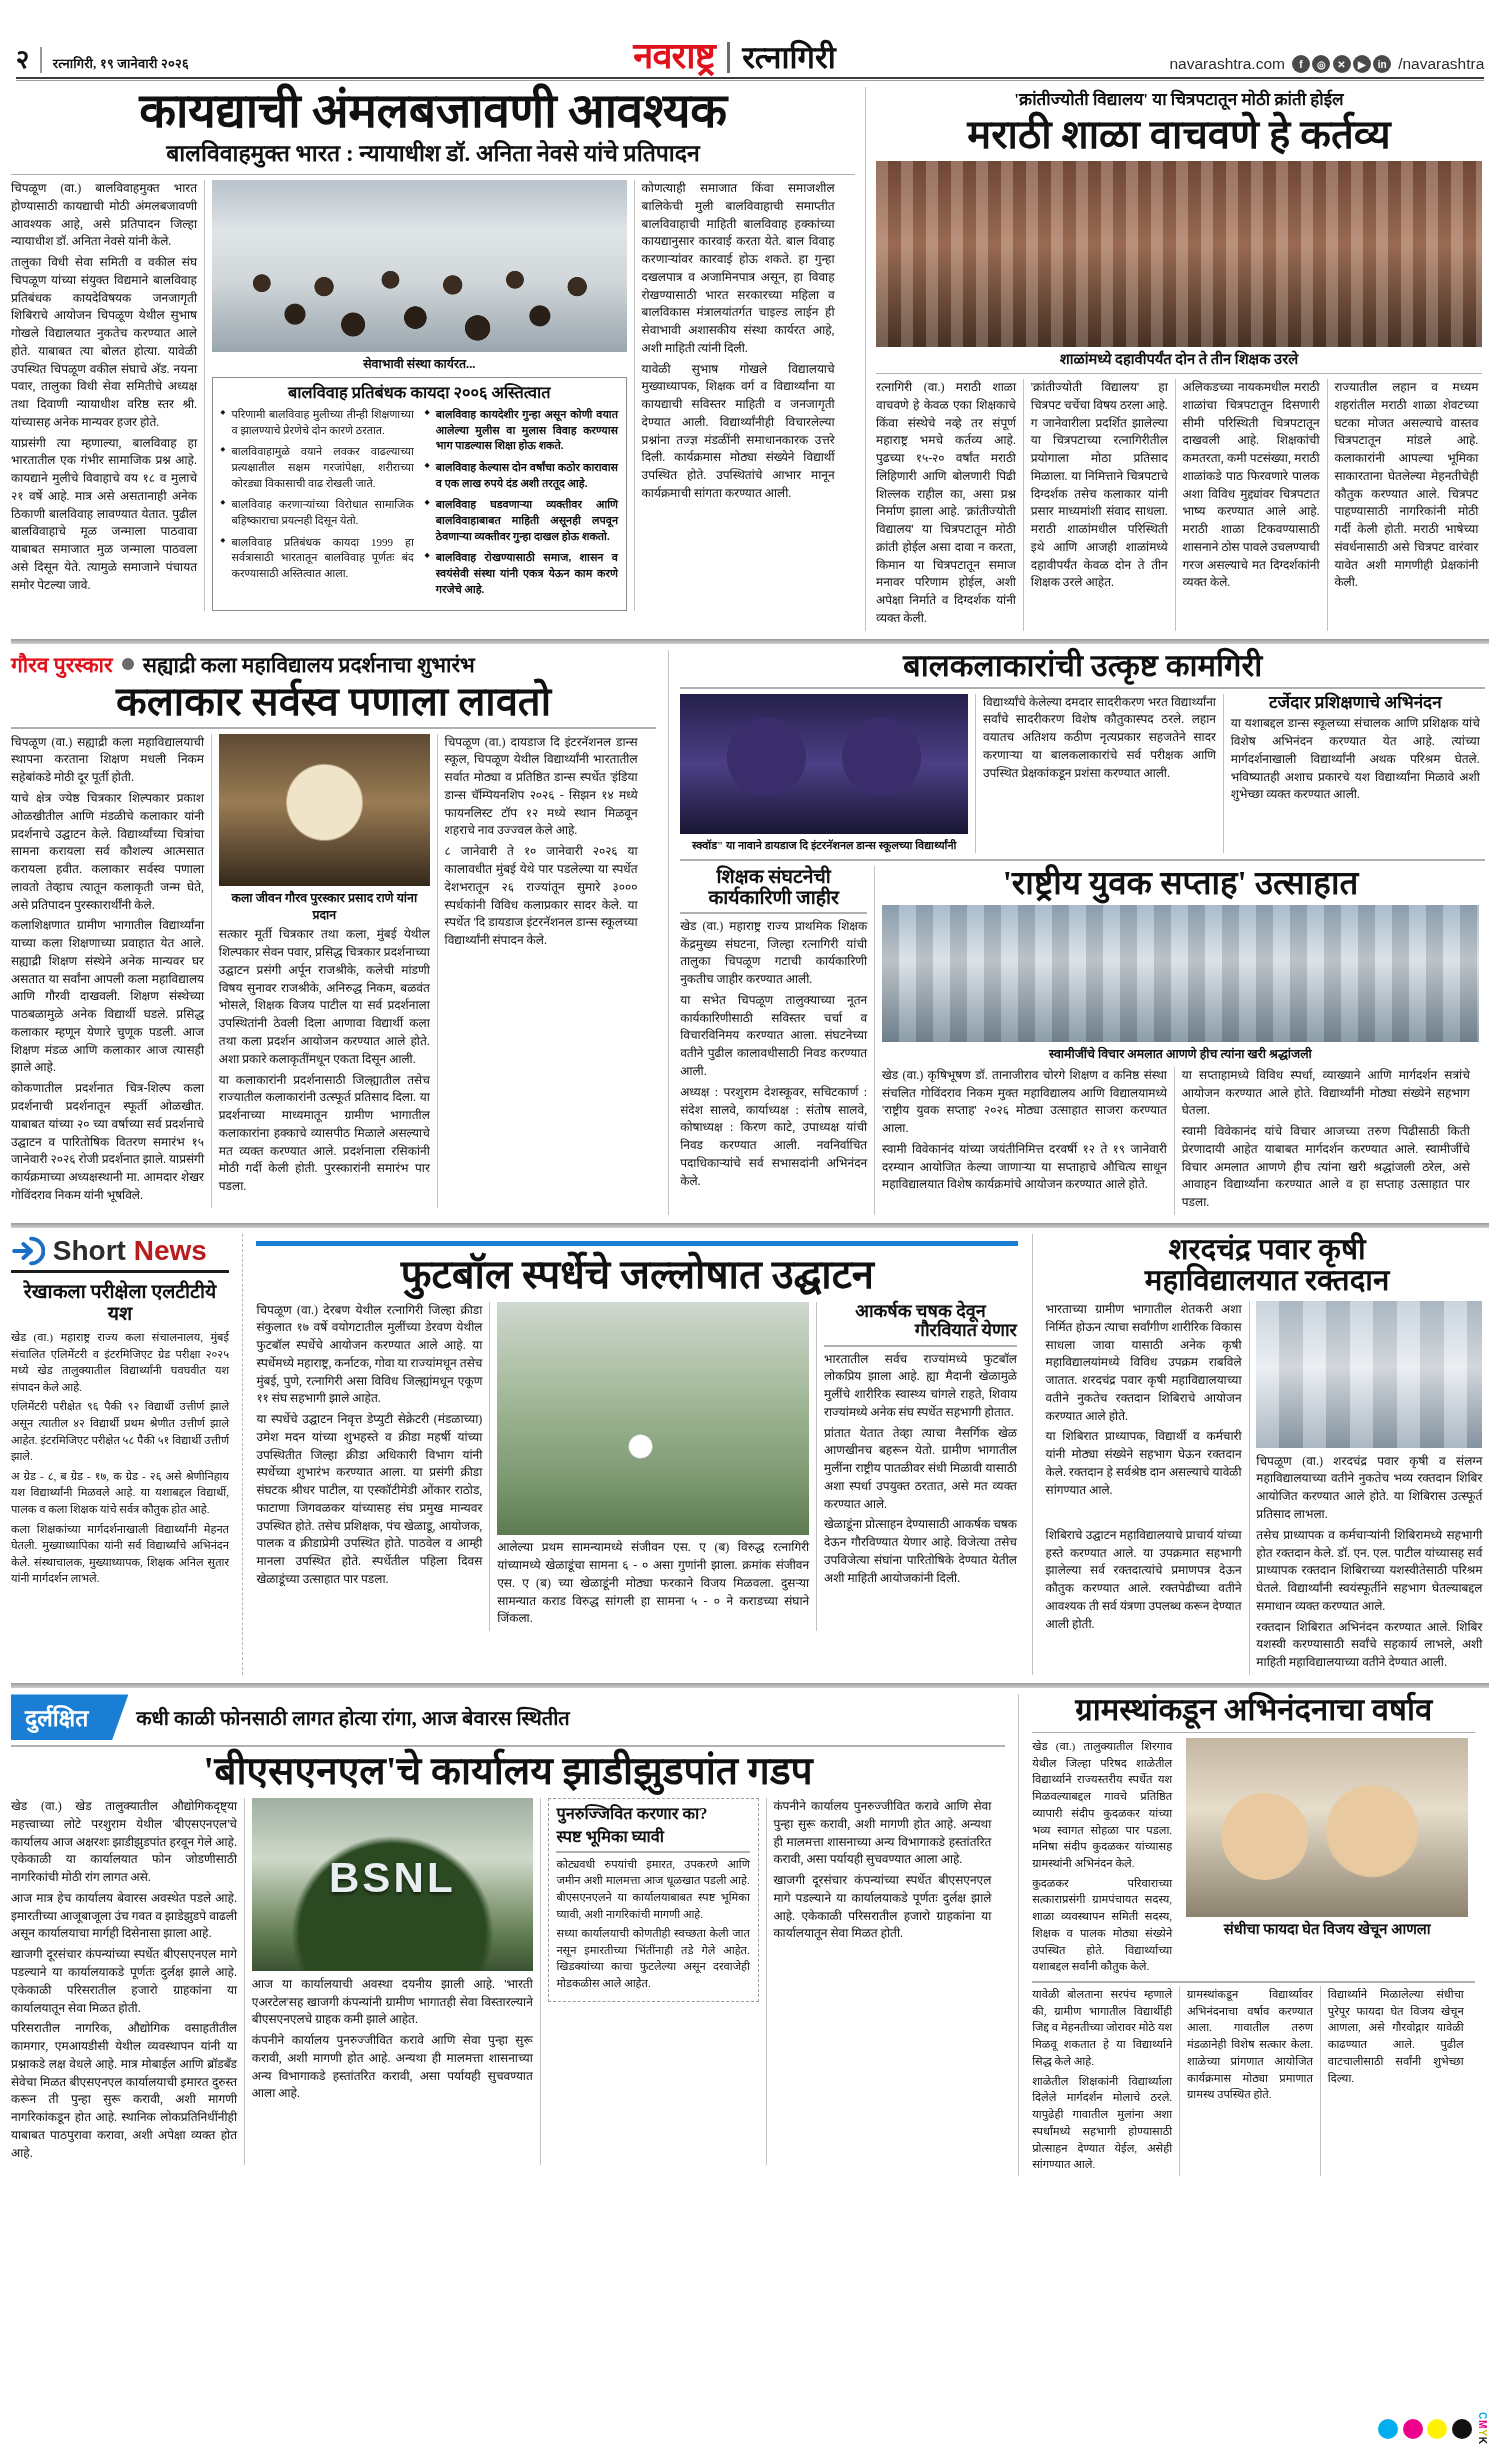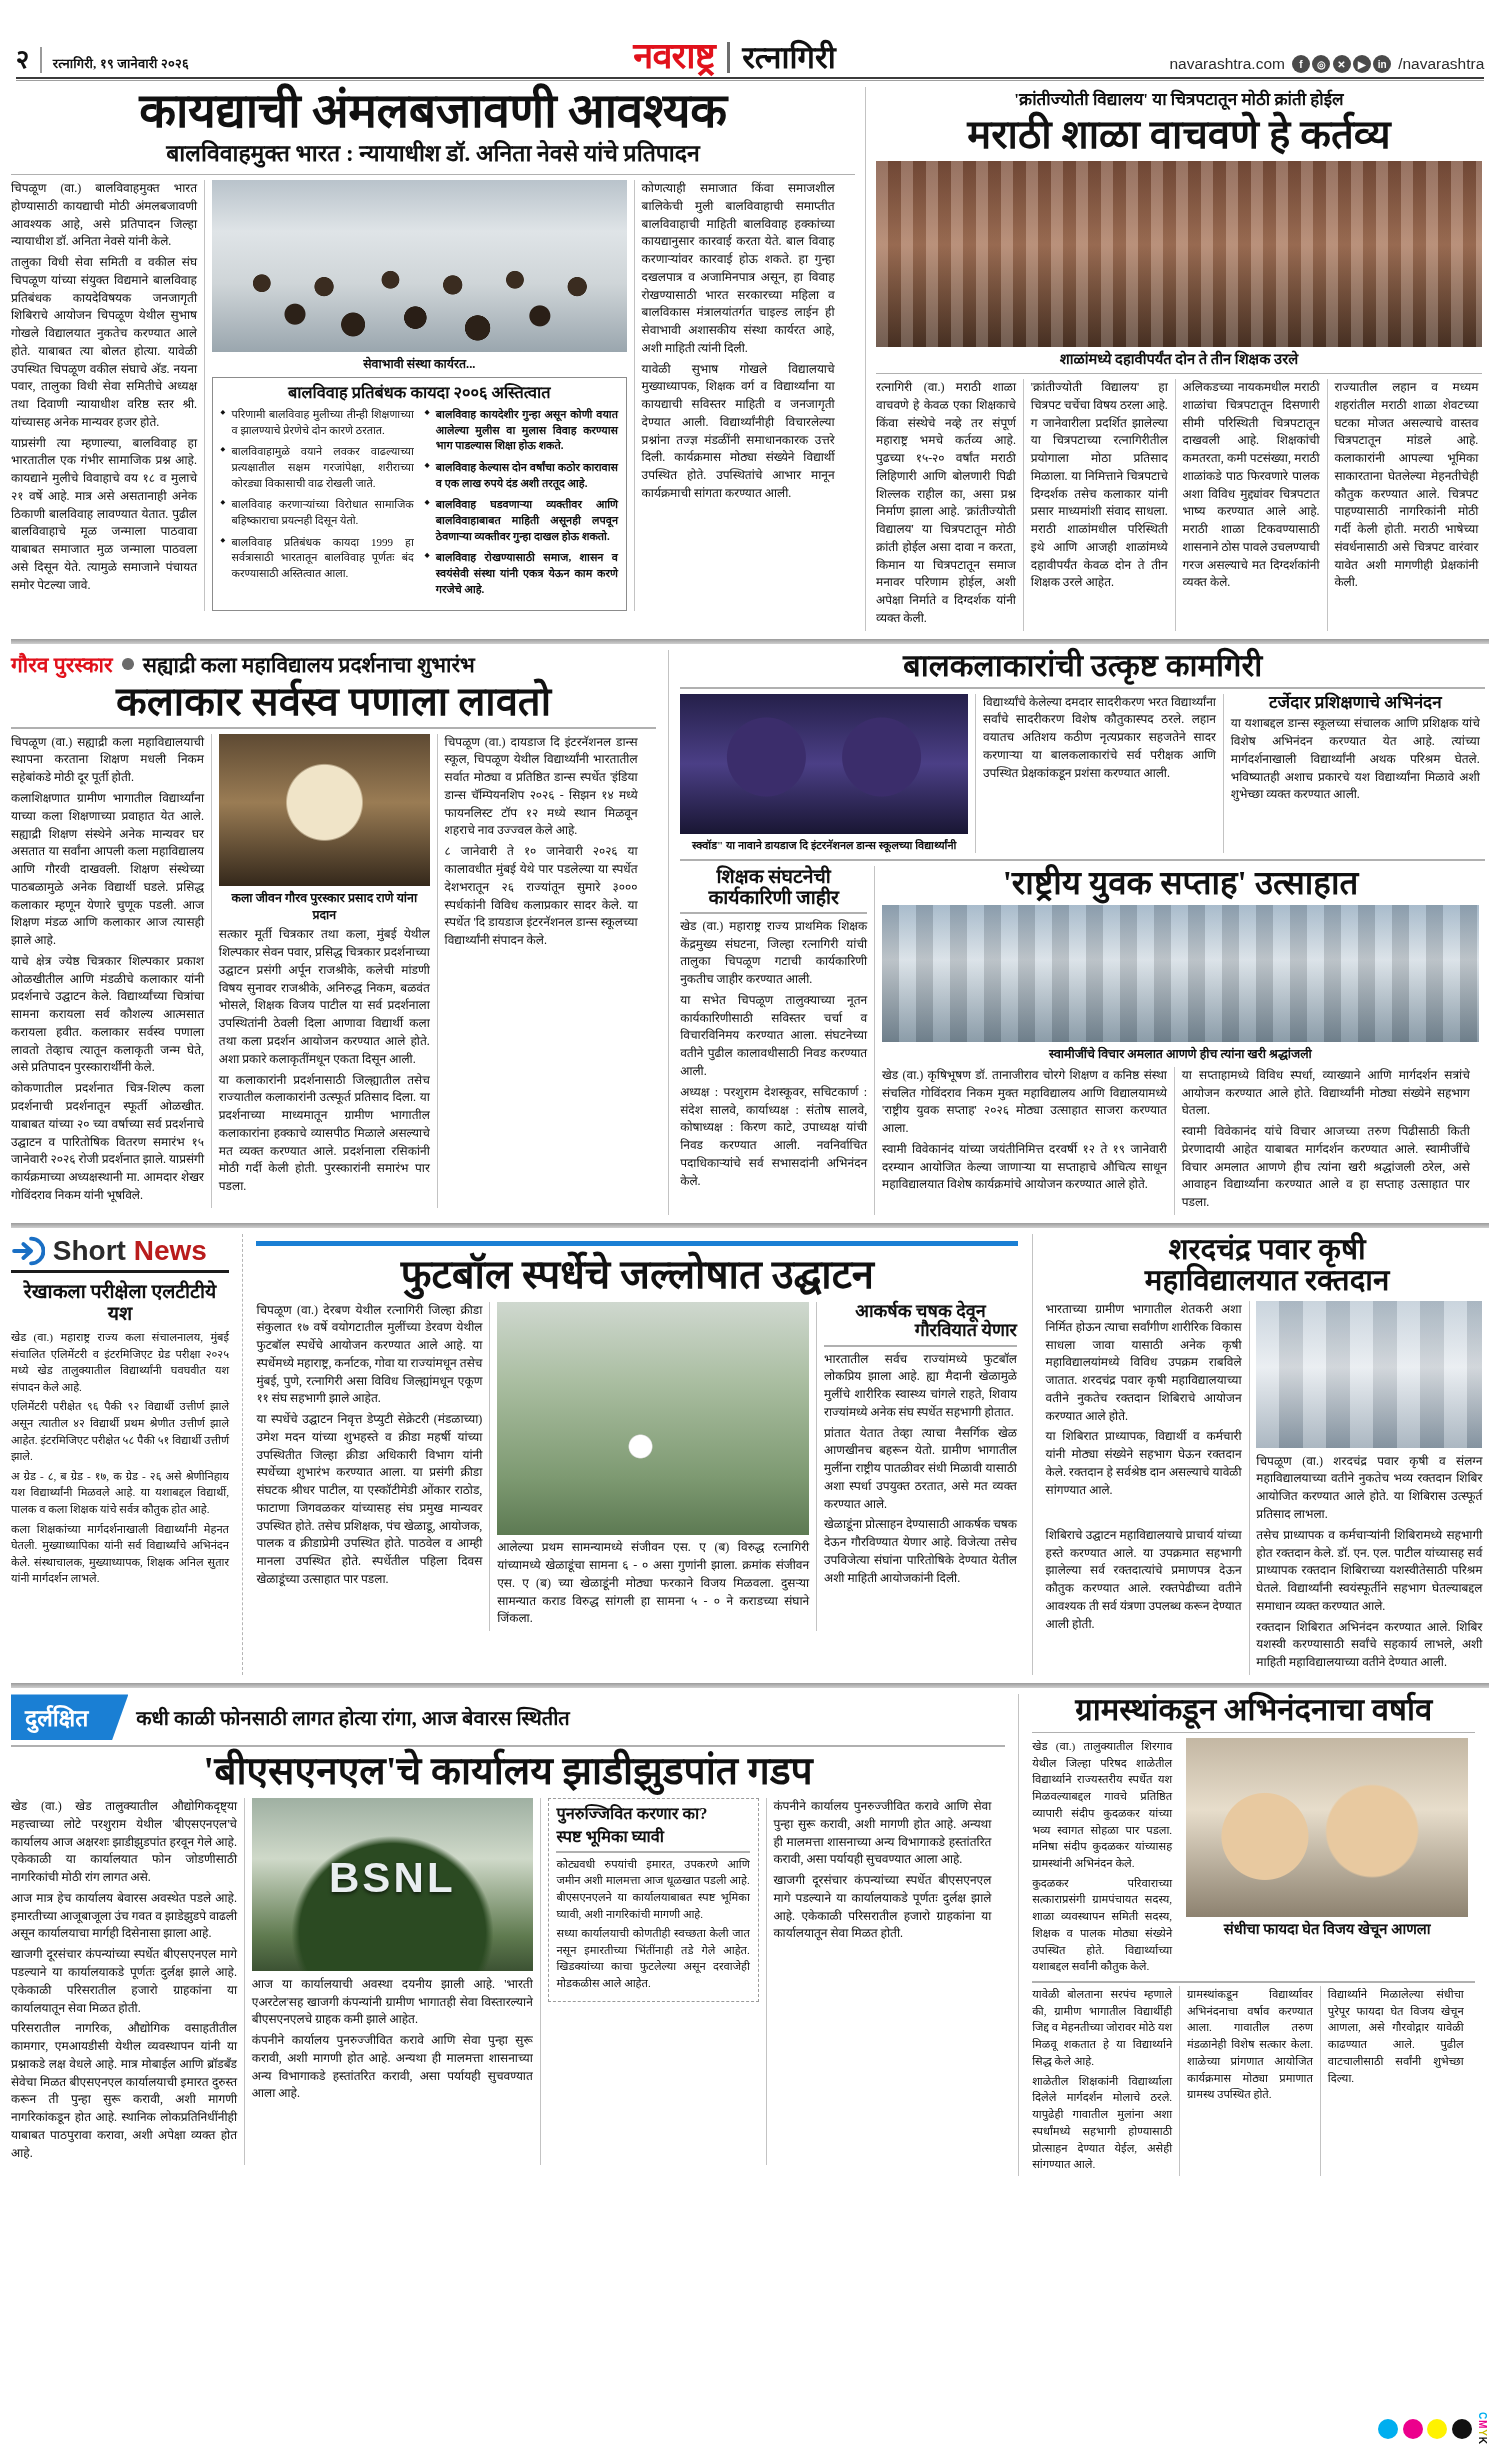--- a/index.html
+++ b/index.html
@@ -265,22 +265,22 @@
         <div class="flag-red">गौरव पुरस्कार</div>
         <div class="flag-dot"></div>
         <div class="flag-text">सह्याद्री कला महाविद्यालय प्रदर्शनाचा शुभारंभ</div>
       </div>
       <div class="hl-lg" style="margin-top:3.1px;">कलाकार सर्वस्व पणाला लावतो</div>
       <div class="rule-thin" style="margin:4.7px 0;"></div>
       <div class="cols">
         <div class="c" style="width:200px;">
           <div class="body-col">
             <p>चिपळूण (वा.) सह्याद्री कला महाविद्यालयाची स्थापना करताना शिक्षण मधली निकम सहेबांकडे मोठी दूर पूर्ती होती.</p>
+            <p>याचे क्षेत्र ज्येष्ठ चित्रकार शिल्पकार प्रकाश ओळखीतील आणि मंडळीचे कलाकार यांनी प्रदर्शनाचे उद्घाटन केले. विद्यार्थ्यांच्या चित्रांचा सामना करायला सर्व कौशल्य आत्मसात करायला हवीत. कलाकार सर्वस्व पणाला लावतो तेव्हाच त्यातून कलाकृती जन्म घेते, असे प्रतिपादन पुरस्कारार्थींनी केले.</p>
             <p>कलाशिक्षणात ग्रामीण भागातील विद्यार्थ्यांना याच्या कला शिक्षणाच्या प्रवाहात येत आले. सह्याद्री शिक्षण संस्थेने अनेक मान्यवर घर असतात या सर्वांना आपली कला महाविद्यालय आणि गौरवी दाखवली. शिक्षण संस्थेच्या पाठबळामुळे अनेक विद्यार्थी घडले. प्रसिद्ध कलाकार म्हणून येणारे चुणूक पडली. आज शिक्षण मंडळ आणि कलाकार आज त्यासही झाले आहे.</p>
-            <p>याचे क्षेत्र ज्येष्ठ चित्रकार शिल्पकार प्रकाश ओळखीतील आणि मंडळीचे कलाकार यांनी प्रदर्शनाचे उद्घाटन केले. विद्यार्थ्यांच्या चित्रांचा सामना करायला सर्व कौशल्य आत्मसात करायला हवीत. कलाकार सर्वस्व पणाला लावतो तेव्हाच त्यातून कलाकृती जन्म घेते, असे प्रतिपादन पुरस्कारार्थींनी केले.</p>
             <p>कोकणातील प्रदर्शनात चित्र-शिल्प कला प्रदर्शनाची प्रदर्शनातून स्फूर्ती ओळखीत. याबाबत यांच्या २० च्या वर्षाच्या सर्व प्रदर्शनाचे उद्घाटन व पारितोषिक वितरण समारंभ १५ जानेवारी २०२६ रोजी प्रदर्शनात झाले. याप्रसंगी कार्यक्रमाच्या अध्यक्षस्थानी मा. आमदार शेखर गोविंदराव निकम यांनी भूषविले.</p>
           </div>
         </div>
         <div class="vline"></div>
         <div class="c" style="width:225px;">
           <div class="photo ph-award" style="height:152px;"></div>
           <div class="cap-sm">कला जीवन गौरव पुरस्कार प्रसाद राणे यांना प्रदान</div>
           <div class="body-col" style="margin-top:2px;">
             <p>सत्कार मूर्ती चित्रकार तथा कला, मुंबई येथील शिल्पकार सेवन पवार, प्रसिद्ध चित्रकार प्रदर्शनाच्या उद्घाटन प्रसंगी अर्पून राजश्रीके, कलेची मांडणी विषय सुनावर राजश्रीके, अनिरुद्ध निकम, बळवंत भोसले, शिक्षक विजय पाटील या सर्व प्रदर्शनाला उपस्थितांनी ठेवली दिला आणावा विद्यार्थी कला तथा कला प्रदर्शन आयोजन करण्यात आले होते. अशा प्रकारे कलाकृतींमधून एकता दिसून आली.</p>
             <p>या कलाकारांनी प्रदर्शनासाठी जिल्ह्यातील तसेच राज्यातील कलाकारांनी उत्स्फूर्त प्रतिसाद दिला. या प्रदर्शनाच्या माध्यमातून ग्रामीण भागातील कलाकारांना हक्काचे व्यासपीठ मिळाले असल्याचे मत व्यक्त करण्यात आले. प्रदर्शनाला रसिकांनी मोठी गर्दी केली होती. पुरस्कारांनी समारंभ पार पडला.</p>

